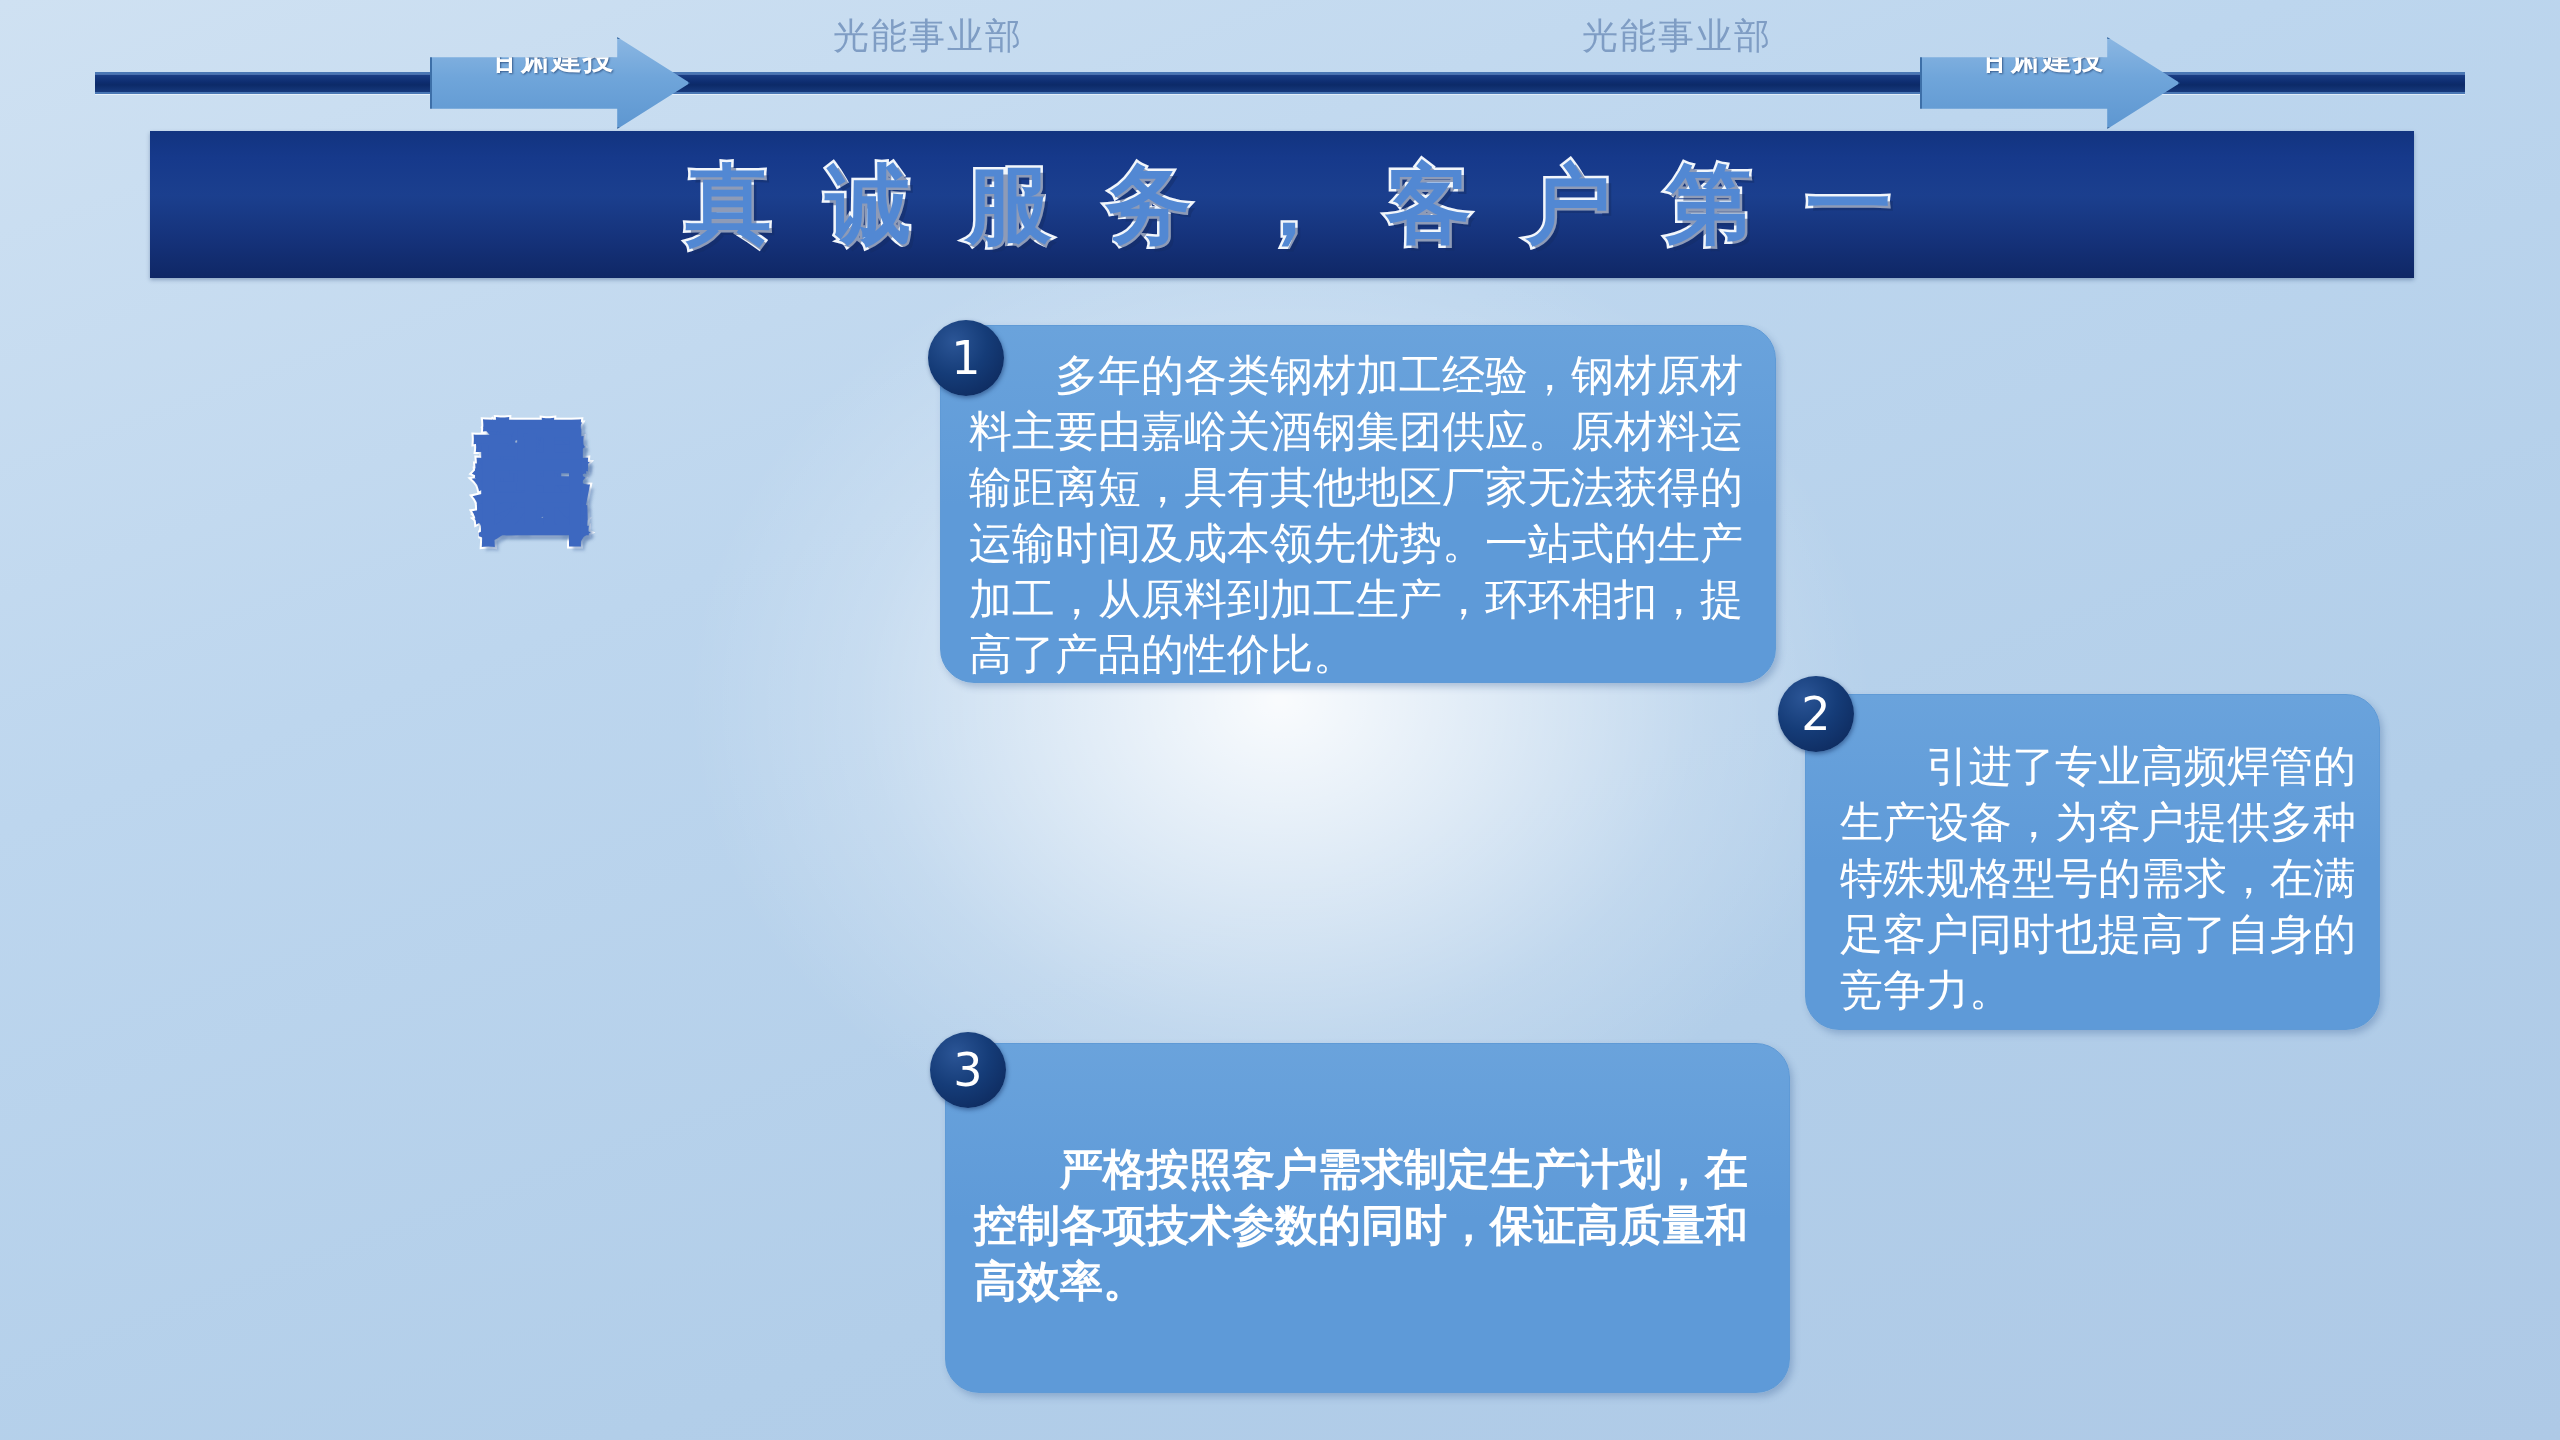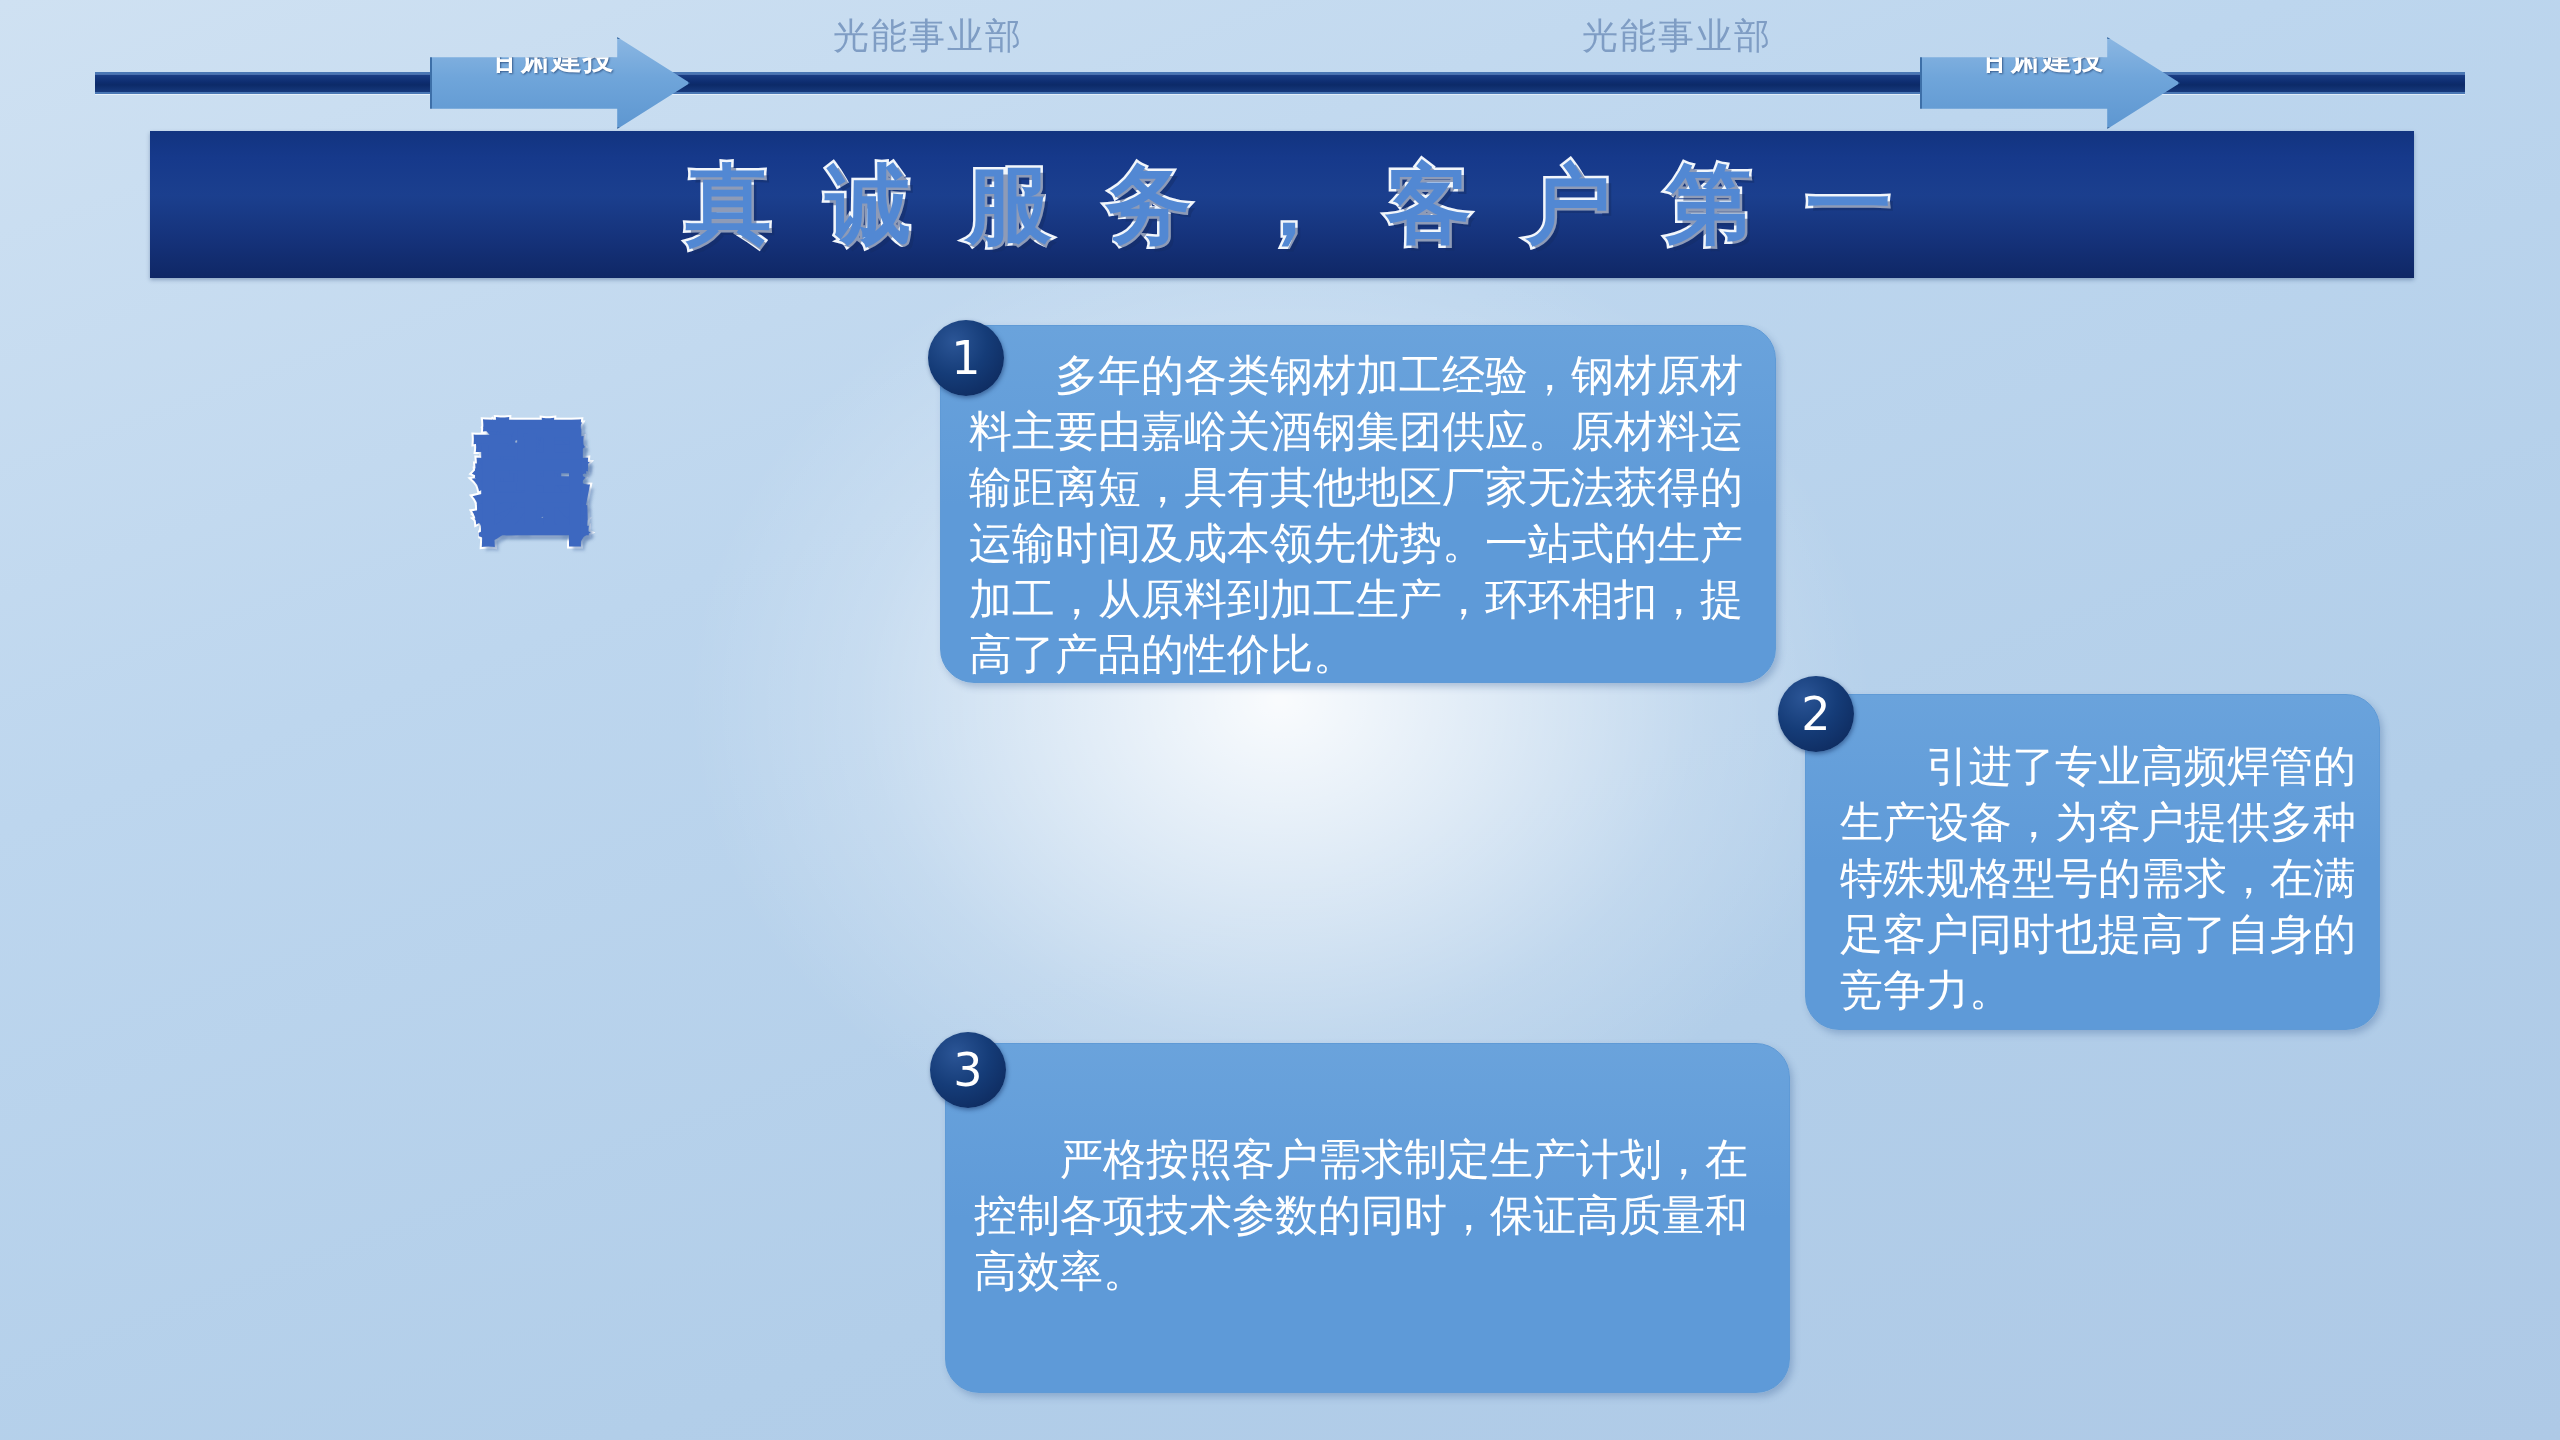--- a/index.html
+++ b/index.html
@@ -150,21 +150,21 @@
 
   #card1 { left: 940px; top: 325px; width: 836px; height: 358px; }
   #card1 .card-text { position:absolute; left: 28px; right: 26px; top: 22px; }
   #badge1 { left: 928px; top: 320px; }
 
   #card2 { left: 1805px; top: 694px; width: 575px; height: 336px; }
   #card2 .card-text { position:absolute; left: 14px; right: 22px; top: 44px; margin-left: 20px; }
   #badge2 { left: 1778px; top: 676px; }
 
   #card3 { left: 945px; top: 1043px; width: 845px; height: 350px; }
-  #card3 .card-text { position:absolute; left: 28px; right: 26px; top: 88px; }
+  #card3 .card-text { position:absolute; left: 28px; right: 26px; top: 98px; font-weight: bold; }
   #badge3 { left: 930px; top: 1032px; }
 </style>
 </head>
 <body>
 
 <div id="slide">
 
   <div class="navbar-line"></div>
 
   <div class="watermark" style="left:833px; top:12px;">光能事业部</div>

